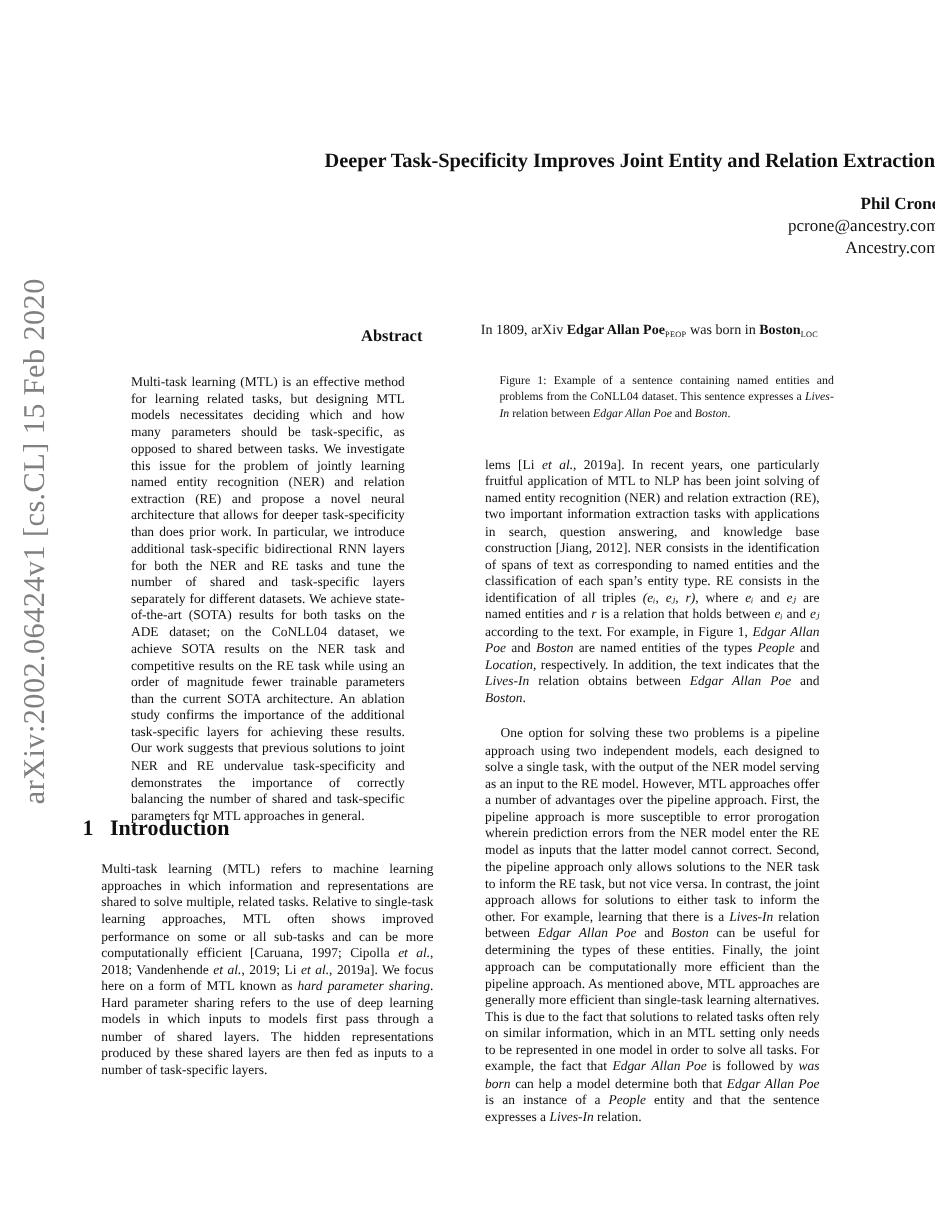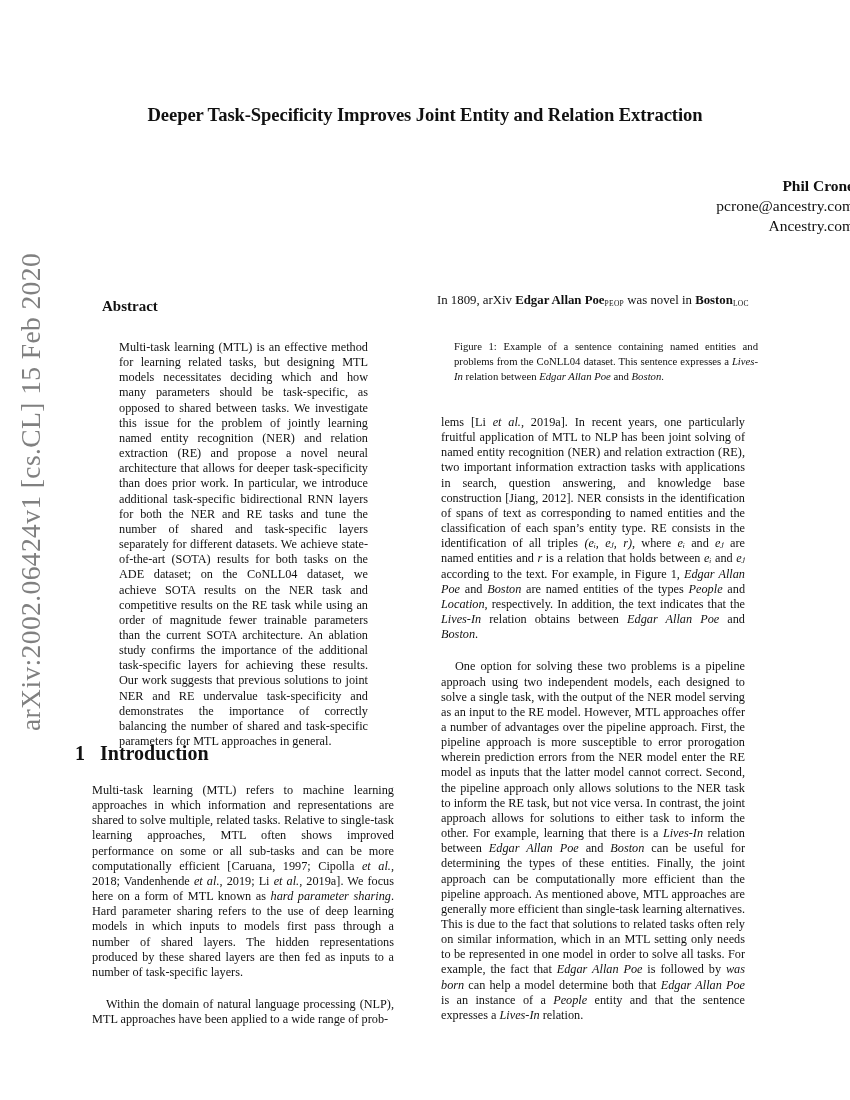--- a/index.html
+++ b/index.html
@@ -1,30 +1,30 @@
 <!DOCTYPE html>
 <html><head>
 <meta charset="utf-8">
 <style>
   html, body { margin: 0; padding: 0; background: #ffffff; }
   body { width: 850px; height: 1100px; position: relative; overflow: hidden;
          font-family: "Liberation Serif", "DejaVu Serif", serif; color: #111; }
-  .title { position: absolute; top: 104px; left: 0; width: 850px; text-align: center;
+  .title { position: absolute; top: 136px; left: 0; width: 850px; text-align: right;
            font-size: 18.6px; font-weight: bold; letter-spacing: -0.1px; }
   .author { position: absolute; top: 176px; left: 4px; width: 850px; text-align: right;
             font-size: 15.5px; line-height: 20px; }
   .author .name { font-weight: bold; }
   .stamp { position: absolute; left: 31px; top: 492px; width: 0; height: 0; }
   .stamp span { position: absolute; white-space: nowrap; transform: translate(-50%, -50%) rotate(-90deg);
                 font-size: 27.5px; color: #808080; letter-spacing: 0.4px; }
   .col { position: absolute; font-size: 12.25px; line-height: 15.15px; text-align: justify;
          hyphens: manual; }
   .col p { margin: 17px; }
   .col p.indent { text-indent: 14px; }
-  .abstract-head { position: absolute; top: 298px; left: 102px; width: 282px; text-align: left;
+  .abstract-head { position: absolute; top: 298px; left: 102px; width: 282px; text-align: right;
                    font-size: 15px; font-weight: bold; }
   .abstract { top: 323px; left: 102px; width: 283px; }
   .section-head { position: absolute; top: 742px; left: 75px; font-size: 20px; font-weight: bold; }
   .section-head .num { display: inline-block; width: 25px; }
   .intro { top: 766px; left: 75px; width: 336px; }
   .figure-line { position: absolute; top: 293px; left: 437px; width: 340px; font-size: 12.8px; white-space: nowrap; }
   .figure-line b { font-weight: bold; }
   .figure-line sub { font-size: 7.5px; vertical-align: -2px; letter-spacing: 0.3px; }
   .caption { top: 322px; left: 437px; width: 338px; font-size: 10.7px; line-height: 14.8px; }
   .right { top: 398px; left: 424px; width: 338px; }
@@ -52,24 +52,23 @@
   <div class="col abstract">
     <p>Multi-task learning (MTL) is an effective method for learning related tasks, but designing MTL models necessitates deciding which and how many parameters should be task-specific, as opposed to shared between tasks.  We investigate this issue for the problem of jointly learning named entity recognition (NER) and relation extraction (RE) and propose a novel neural architecture that allows for deeper task-specificity than does prior work. In particular, we introduce additional task-specific bidirectional RNN layers for both the NER and RE tasks and tune the number of shared and task-specific layers separately for different datasets. We achieve state-of-the-art (SOTA) results for both tasks on the ADE dataset; on the CoNLL04 dataset, we achieve SOTA results on the NER task and competitive results on the RE task while using an order of magnitude fewer trainable parameters than the current SOTA architecture. An ablation study confirms the importance of the additional task-specific layers for achieving these results. Our work suggests that previous solutions to joint NER and RE undervalue task-specificity and demonstrates the importance of correctly balancing the number of shared and task-specific parameters for MTL approaches in general.</p>
   </div>
 
   <div class="section-head">
     <span class="num">1</span><span>Introduction</span>
   </div>
 
   <div class="col intro">
     <p><span>Multi-task learning (MTL) refers to machine learning approaches in which information and representations are shared to solve multiple, related tasks. Relative to single-task learning approaches, MTL often shows improved performance on some or all sub-tasks and can be more computationally efficient [Caruana, 1997; Cipolla </span><i>et al.</i><span>, 2018; Vandenhende </span><i>et al.</i><span>, 2019; Li </span><i>et al.</i><span>, 2019a]. We focus here on a form of MTL known as </span><i>hard parameter sharing</i><span>.  Hard parameter sharing refers to the use of deep learning models in which inputs to models first pass through a number of shared layers. The hidden representations produced by these shared layers are then fed as inputs to a number of task-specific layers.</span></p>
-    <p class="indent">Within the domain of natural language processing (NLP), MTL approaches have been applied to a wide range of prob-</p>
   </div>
 
-  <div class="figure-line"><span>In 1809, arXiv </span><b>Edgar Allan Poe</b><sub>PEOP</sub><span> was novel in </span><b>Boston</b><sub>LOC</sub></div>
+  <div class="figure-line"><span>In 1809, arXiv </span><b>Edgar Allan Poe</b><sub>PEOP</sub><span> was born in </span><b>Boston</b><sub>LOC</sub></div>
 
   <div class="col caption">
     <p><span>Figure 1: Example of a sentence containing named entities and problems from the CoNLL04 dataset. This sentence expresses a </span><i>Lives-In</i><span> relation between </span><i>Edgar Allan Poe</i><span> and </span><i>Boston</i><span>.</span></p>
   </div>
 
   <div class="col right">
     <p><span>lems [Li </span><i>et al.</i><span>, 2019a].  In recent years, one particularly fruitful application of MTL to NLP has been joint solving of named entity recognition (NER) and relation extraction (RE), two important information extraction tasks with applications in search, question answering, and knowledge base construction [Jiang, 2012]. NER consists in the identification of spans of text as corresponding to named entities and the classification of each span’s entity type. RE consists in the identification of all triples </span><span class="math">(eᵢ, eⱼ, r)</span><span>, where </span><span class="math">eᵢ</span><span> and </span><span class="math">eⱼ</span><span> are named entities and </span><span class="math">r</span><span> is a relation that holds between </span><span class="math">eᵢ</span><span> and </span><span class="math">eⱼ</span><span> according to the text.  For example, in Figure 1, </span><i>Edgar Allan Poe</i><span> and </span><i>Boston</i><span> are named entities of the types </span><i>People</i><span> and </span><i>Location</i><span>, respectively.  In addition, the text indicates that the </span><i>Lives-In</i><span> relation obtains between </span><i>Edgar Allan Poe</i><span> and </span><i>Boston</i><span>.</span></p>
     <p class="indent"><span>One option for solving these two problems is a pipeline approach using two independent models, each designed to solve a single task, with the output of the NER model serving as an input to the RE model.  However, MTL approaches offer a number of advantages over the pipeline approach.  First, the pipeline approach is more susceptible to error proroga­tion wherein prediction errors from the NER model enter the RE model as inputs that the latter model cannot correct. Second, the pipeline approach only allows solutions to the NER task to inform the RE task, but not vice versa. In contrast, the joint approach allows for solutions to either task to inform the other.  For example, learning that there is a </span><i>Lives-In</i><span> relation between </span><i>Edgar Allan Poe</i><span> and </span><i>Boston</i><span> can be useful for determining the types of these entities. Finally, the joint approach can be computationally more efficient than the pipeline approach.  As mentioned above, MTL approaches are generally more efficient than single-task learning alternatives.  This is due to the fact that solutions to related tasks often rely on similar information, which in an MTL setting only needs to be represented in one model in order to solve all tasks. For example, the fact that </span><i>Edgar Allan Poe</i><span> is followed by </span><i>was born</i><span> can help a model determine both that </span><i>Edgar Allan Poe</i><span> is an instance of a </span><i>People</i><span> entity and that the sentence expresses a </span><i>Lives-In</i><span> relation.</span></p>
   </div>
 

